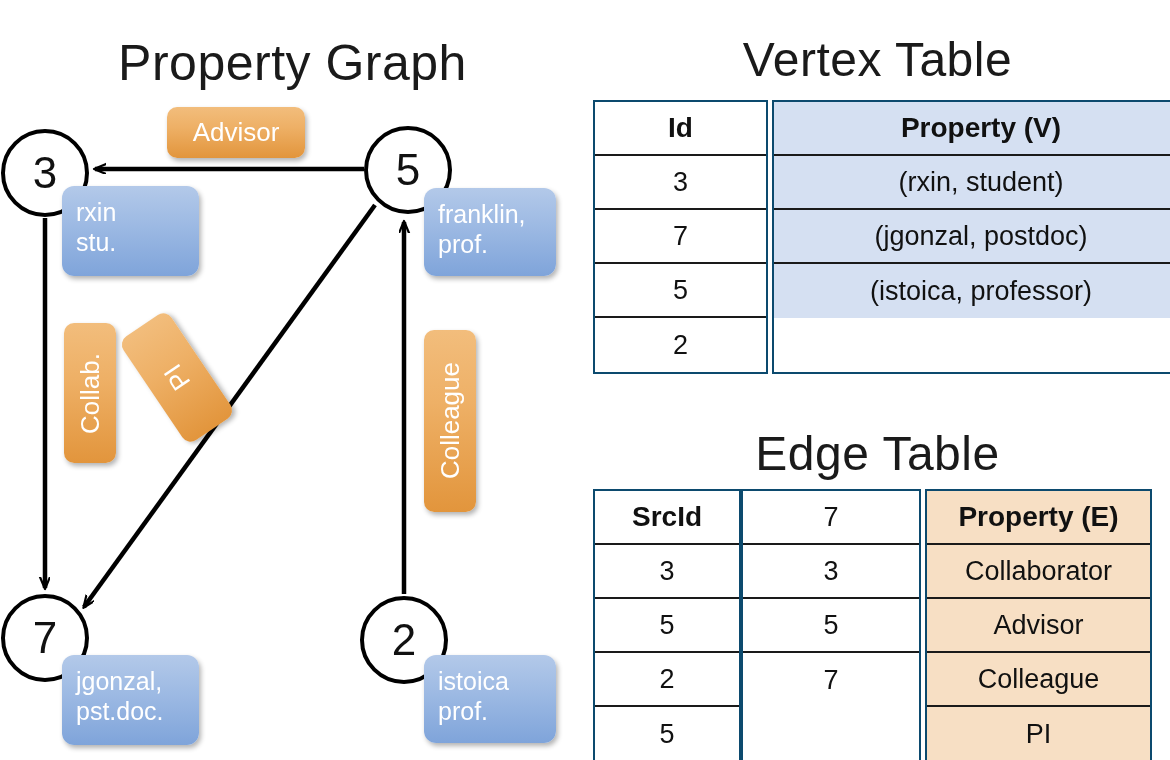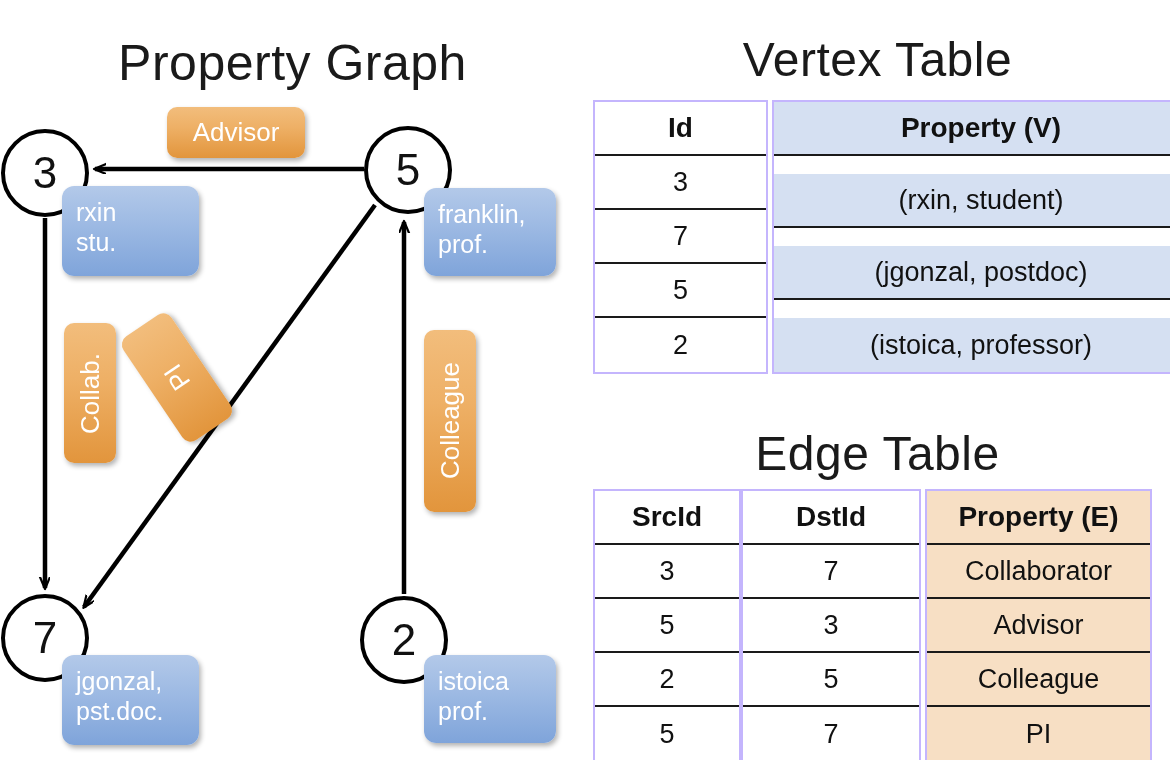--- a/index.html
+++ b/index.html
@@ -117,23 +117,22 @@
 
   
   .tbl {
     position: absolute;
     display: flex;
     z-index: 2;
   }
   .tcol {
     display: flex;
     flex-direction: column;
-    border: 2px solid #c4b5fd;
-    box-sizing: border-box;
-    justify-content: space-between;
+    border: 2px solid #0c4a6e;
+    box-sizing: border-box;
   }
   .tcell {
     box-sizing: border-box;
     border-bottom: 2px solid #1a1a1a;
     display: flex;
     align-items: center;
     justify-content: center;
     font-size: 27px;
     font-weight: 300;
     color: #111;
@@ -254,21 +253,20 @@
 
 <div class="tbl" id="edge-table">
   <div class="tcol col-src">
     <div class="tcell hdr">SrcId</div>
     <div class="tcell">3</div>
     <div class="tcell">5</div>
     <div class="tcell">2</div>
     <div class="tcell">5</div>
   </div>
   <div class="tcol col-dst">
-    <div class="tcell hdr">DstId</div>
     <div class="tcell">7</div>
     <div class="tcell">3</div>
     <div class="tcell">5</div>
     <div class="tcell">7</div>
   </div>
   <div class="tcol col-prop orange">
     <div class="tcell hdr">Property (E)</div>
     <div class="tcell">Collaborator</div>
     <div class="tcell">Advisor</div>
     <div class="tcell">Colleague</div>

